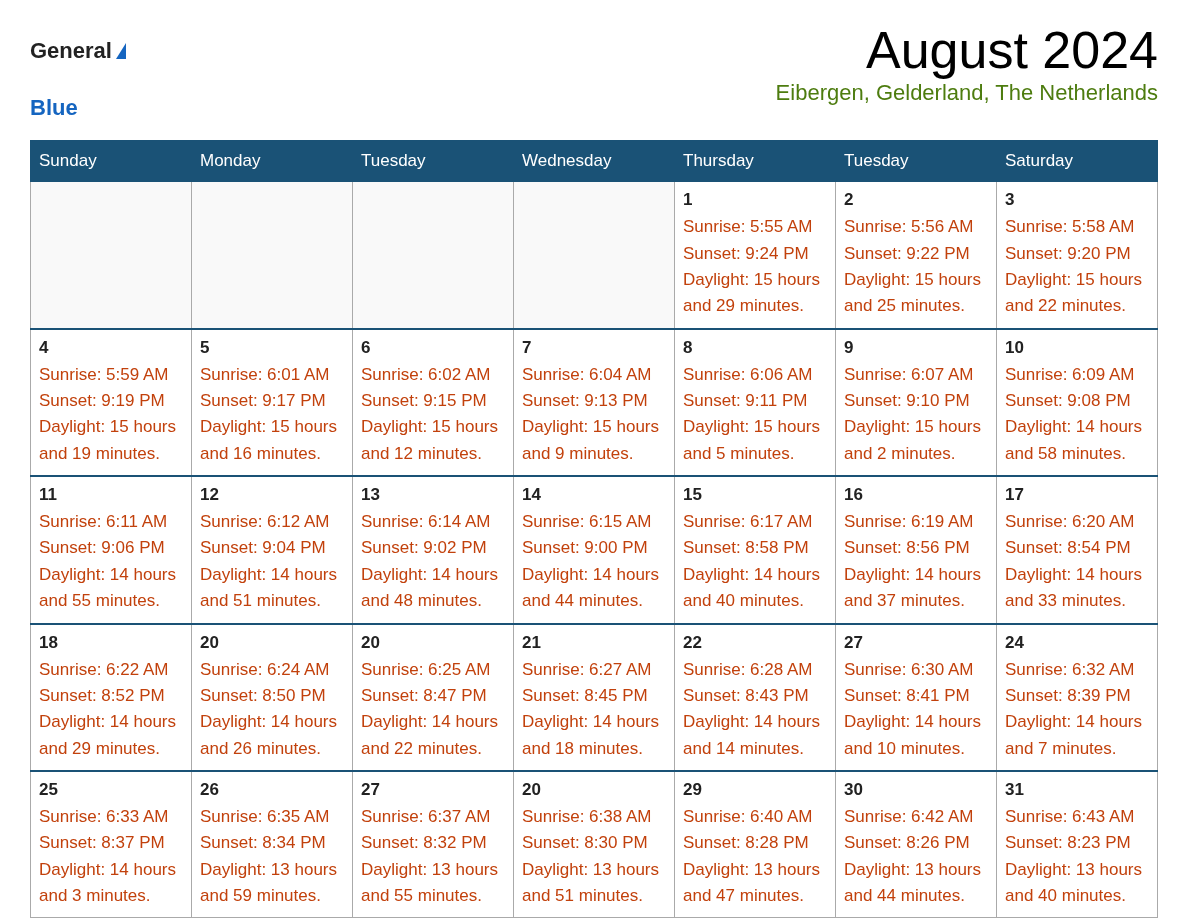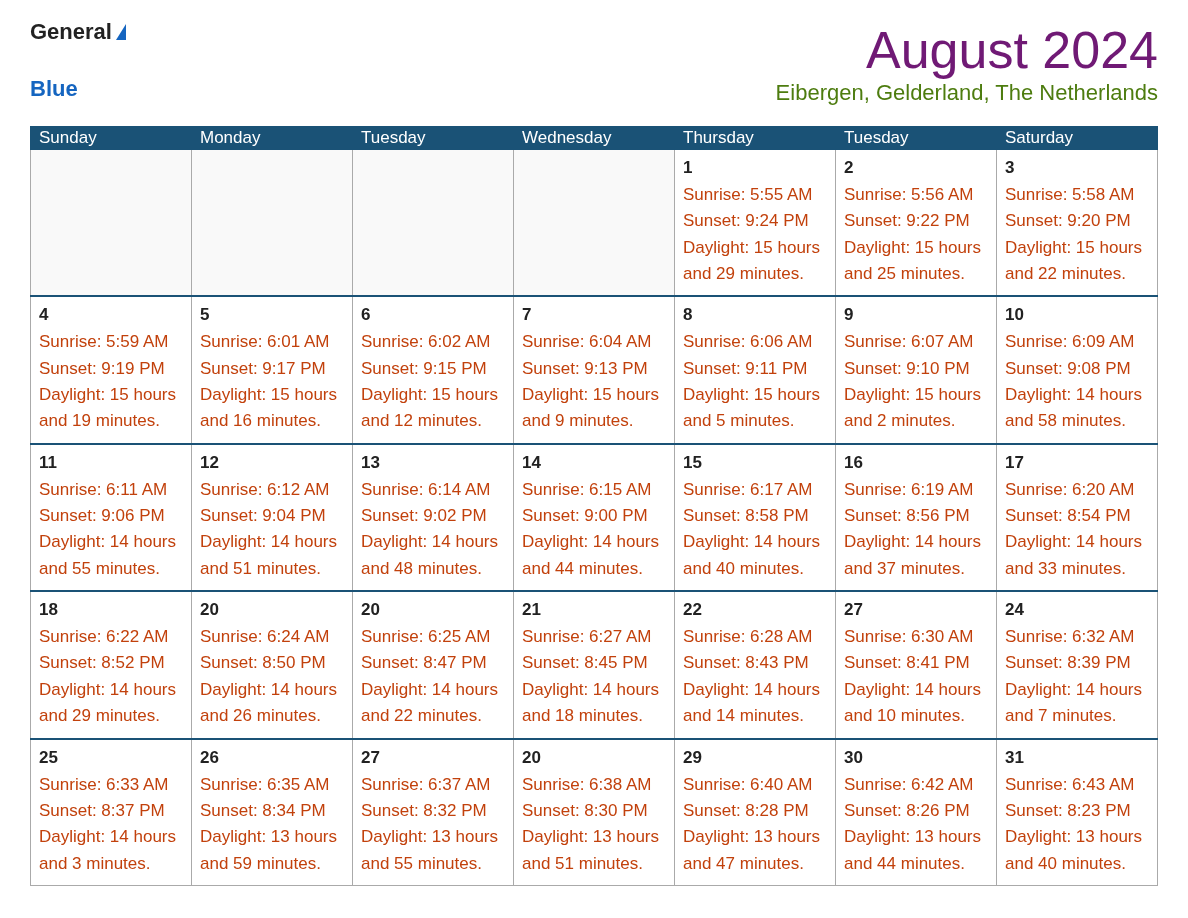--- a/index.html
+++ b/index.html
@@ -39,34 +39,34 @@
       border-bottom: 16px solid #1565c0;
       margin-left: 4px;
       vertical-align: middle;
     }
     .title-area {
       text-align: right;
     }
     .month-title {
       font-size: 52px;
       font-weight: normal;
-      color: #701a75;
+      color: #000000;
     }
     .location-title {
       font-size: 22px;
       color: #4d7c0f;
     }
     .calendar {
       width: 100%;
       border-collapse: collapse;
     }
     .calendar thead tr th {
       background-color: #1a5276;
       color: #ffffff;
-      padding: 1px 8px;
+      padding: 10px 8px;
       text-align: left;
       font-size: 17px;
       font-weight: normal;
       border: 1px solid #1a5276;
     }
     .calendar tbody tr td {
       vertical-align: top;
       padding: 8px;
       border: 1px solid #aaa;
       width: 14.28%;
@@ -91,21 +91,21 @@
     }
     .row-divider td {
       border-top: 2px solid #1a5276 !important;
     }
   </style>
 </head>
 <body>
 
 <div class="header">
   <div class="logo">
-    <div style="display:flex;align-items:center;">
+    <div style="display:flex;align-items:center;margin-top:19px;">
       <span class="logo-general">General</span>
       <span class="logo-triangle"></span>
     </div>
     <span class="logo-blue">Blue</span>
   </div>
   <div class="title-area">
     <div class="month-title">August 2024</div>
     <div class="location-title">Eibergen, Gelderland, The Netherlands</div>
   </div>
 </div>

